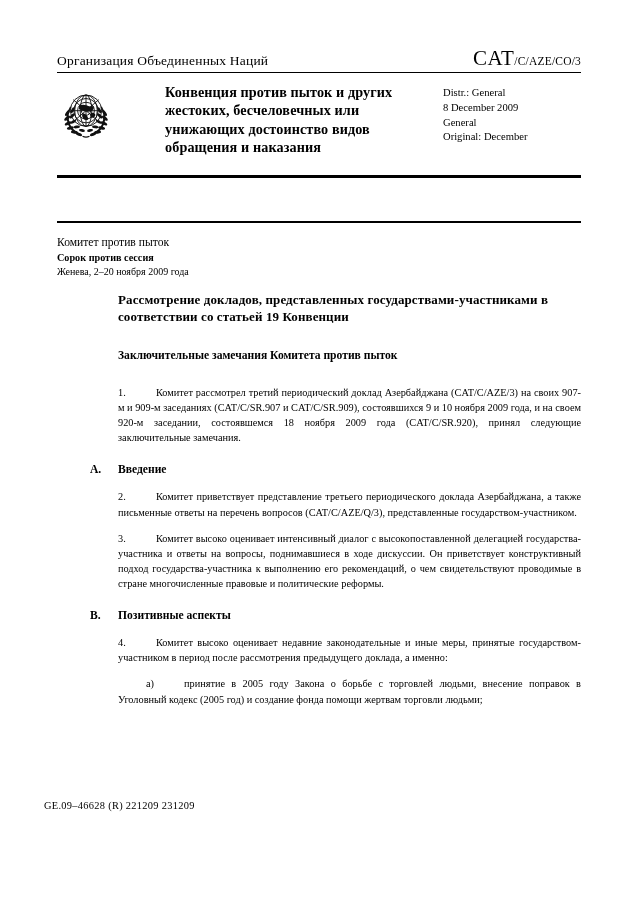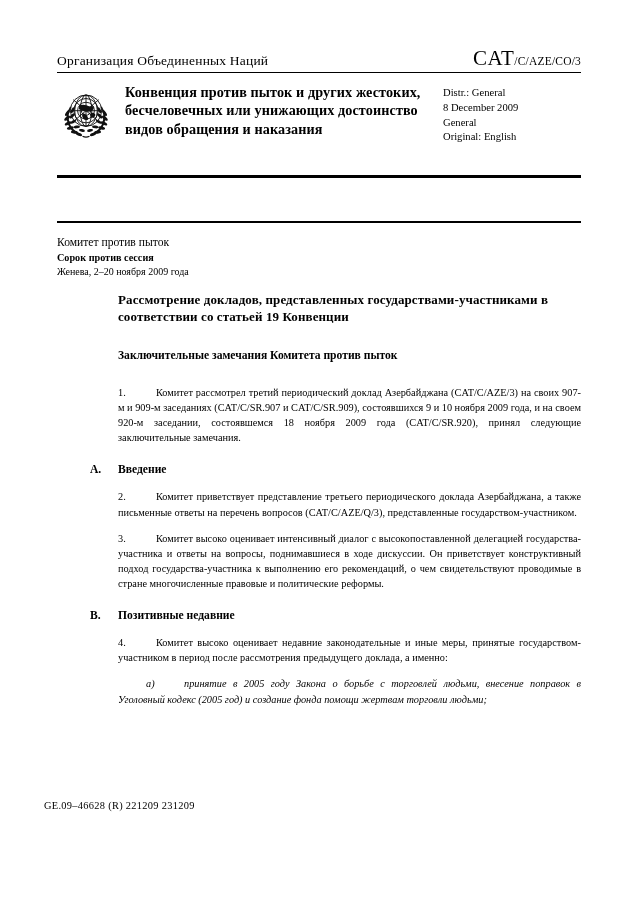--- a/index.html
+++ b/index.html
@@ -63,20 +63,21 @@
     border-top: 3px solid #000;
     width: 100%;
   }
 
   .masthead-body {
     display: flex;
     align-items: flex-start;
     padding-top: 9px;
     padding-bottom: 9px;
     min-height: 84px;
+    gap: 40px;
   }
   .emblem {
     width: 58px;
     min-width: 58px;
     margin-right: 10px;
     margin-top: 2px;
   }
   .emblem svg { display: block; }
 
   .conv-title {
@@ -150,21 +151,20 @@
     text-align: justify;
     margin: 0 0 11px 0;
     text-indent: 0;
   }
   p.para .num {
     display: inline-block;
     width: 38px;
   }
   p.para.sub {
     margin-left: 0;
-    font-style: italic;
   }
   p.para.sub .num {
     display: inline-block;
     width: 38px;
     margin-left: 28px;
   }
 
   .section-head {
     font-weight: bold;
     font-size: 11.6px;
@@ -260,21 +260,21 @@
           <path d="M44 90 q6 3 12 0" fill="none" stroke="#111" stroke-width="2"></path>
         </svg>
       </div>
 
       <div class="conv-title">Конвенция против пыток и других жестоких, бесчеловечных или унижающих достоинство видов обращения и наказания</div>
 
       <div class="distr">
         <div>Distr.: General</div>
         <div>8 December 2009</div>
         <div>General</div>
-        <div>Original: English</div>
+        <div>Original: December</div>
       </div>
     </div>
 
     <div class="rule-thick"></div>
   </div>
 
   <div class="rule-mid"></div>
 
   <div class="committee">
     <div class="c1">Комитет против пыток</div>
@@ -301,21 +301,21 @@
     <p class="para">
       <span class="num">2.</span><span>Комитет приветствует представление третьего периодического доклада Азербайджана, а также письменные ответы на перечень вопросов (CAT/C/AZE/Q/3), представленные государством-участником.</span>
     </p>
 
     <p class="para">
       <span class="num">3.</span><span>Комитет высоко оценивает интенсивный диалог с высокопоставленной делегацией государства-участника и ответы на вопросы, поднимавшиеся в ходе дискуссии. Он приветствует конструктивный подход государства-участника к выполнению его рекомендаций, о чем свидетельствуют проводимые в стране многочисленные правовые и политические реформы.</span>
     </p>
 
     <div class="section-head">
       <span class="letter">B.</span>
-      <span>Позитивные недавние</span>
+      <span>Позитивные аспекты</span>
     </div>
 
     <p class="para">
       <span class="num">4.</span><span>Комитет высоко оценивает недавние законодательные и иные меры, принятые государством-участником в период после рассмотрения предыдущего доклада, а именно:</span>
     </p>
 
     <p class="para sub">
       <span class="num">а)</span><span>принятие в 2005 году Закона о борьбе с торговлей людьми, внесение поправок в Уголовный кодекс (2005 год) и создание фонда помощи жертвам торговли людьми;</span>
     </p>
 

